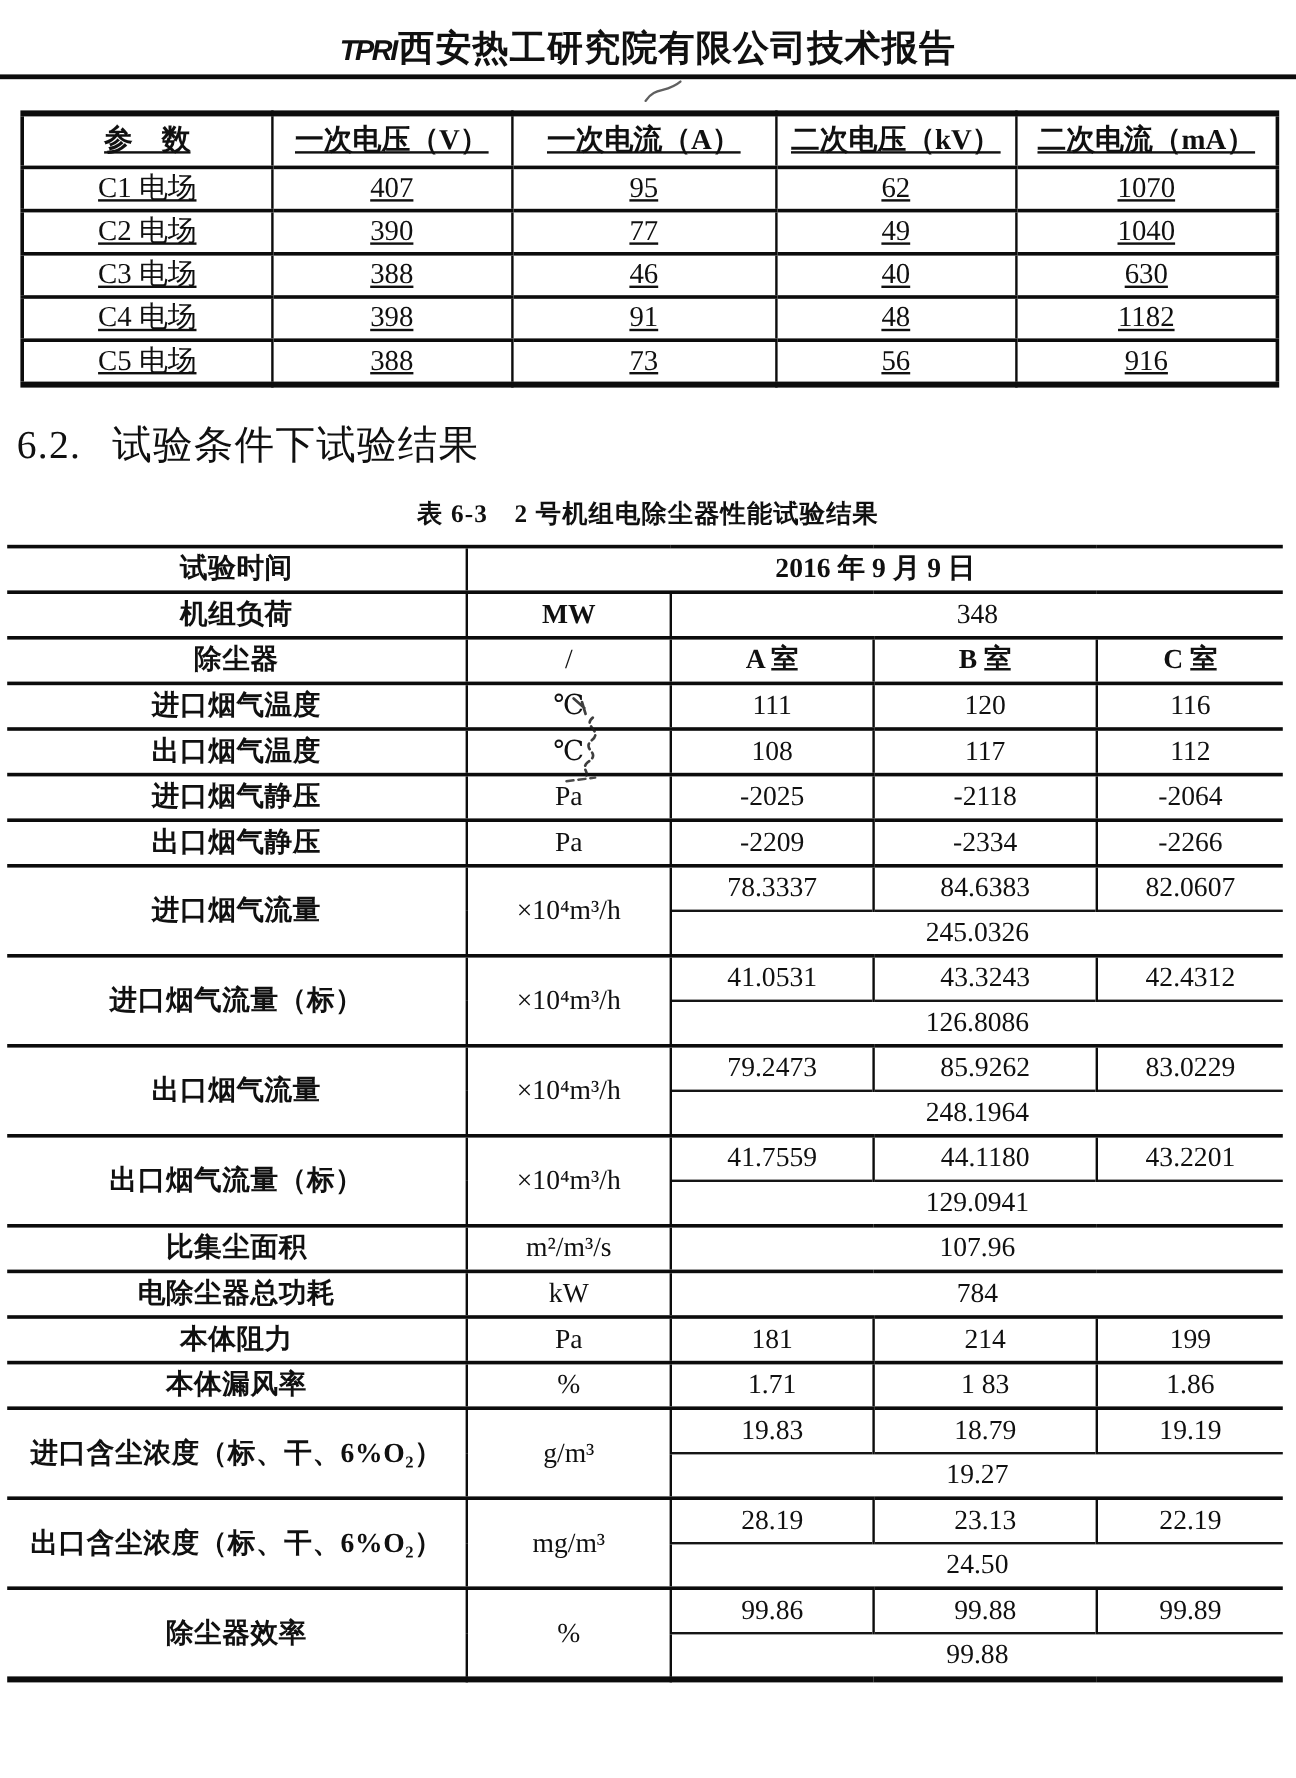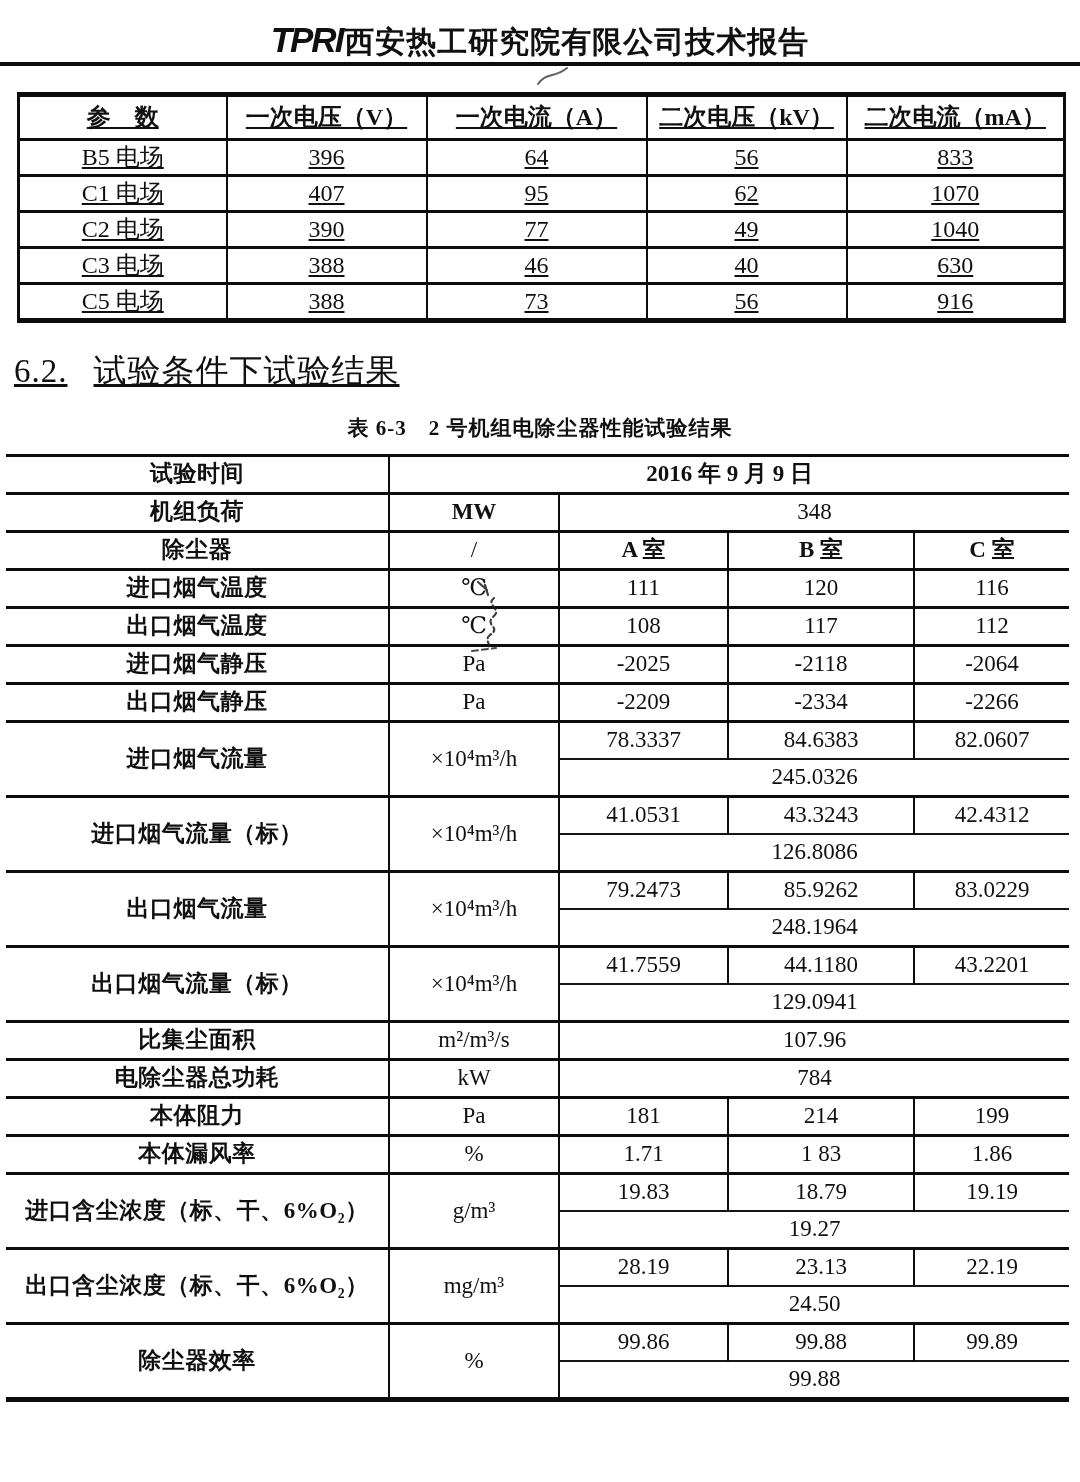--- a/index.html
+++ b/index.html
@@ -20,21 +20,21 @@
   .rpt-header {
     padding-top: 20px;
     height: 40px;
     text-align: center;
     white-space: nowrap;
   }
   .logo {
     font-family: "Liberation Sans", "DejaVu Sans", sans-serif;
     font-style: italic;
     font-weight: bold;
-    font-size: 35px;
+    font-size: 24px;
     letter-spacing: -2px;
     margin-right: 2px;
   }
   .htitle {
     font-size: 30px;
     font-weight: 600;
     letter-spacing: 1px;
   }
   .rule {
     height: 4px;
@@ -67,21 +67,20 @@
     border-left: 2px solid #0c0c0c;
     border-top: 3px solid #0c0c0c;
   }
 
   
   .sec {
     margin: 26px 0 0 14px;
     font-size: 33px;
     font-weight: normal;
     letter-spacing: 1px;
-    text-decoration: underline;
   }
   .sec .num { margin-right: 26px; }
   .cap {
     margin-top: 20px;
     text-align: center;
     font-size: 21px;
     font-weight: bold;
     letter-spacing: 1px;
   }
 
@@ -134,46 +133,46 @@
       </colgroup>
     <tbody>
         <tr>
       <th>参　数</th>
       <th>一次电压（V）</th>
       <th>一次电流（A）</th>
       <th>二次电压（kV）</th>
       <th>二次电流（mA）</th>
     </tr>
     <tr>
-      <td>B5 电场</td>
-      <td>396</td>
-      <td>64</td>
-      <td>56</td>
-      <td>833</td>
-    </tr>
-    <tr>
       <td>C1 电场</td>
       <td>407</td>
       <td>95</td>
       <td>62</td>
       <td>1070</td>
     </tr>
     <tr>
       <td>C2 电场</td>
       <td>390</td>
       <td>77</td>
       <td>49</td>
       <td>1040</td>
     </tr>
     <tr>
       <td>C3 电场</td>
       <td>388</td>
       <td>46</td>
       <td>40</td>
       <td>630</td>
+    </tr>
+    <tr>
+      <td>C4 电场</td>
+      <td>398</td>
+      <td>91</td>
+      <td>48</td>
+      <td>1182</td>
     </tr>
     <tr>
       <td>C5 电场</td>
       <td>388</td>
       <td>73</td>
       <td>56</td>
       <td>916</td>
     </tr>
   </tbody>
     </table>

